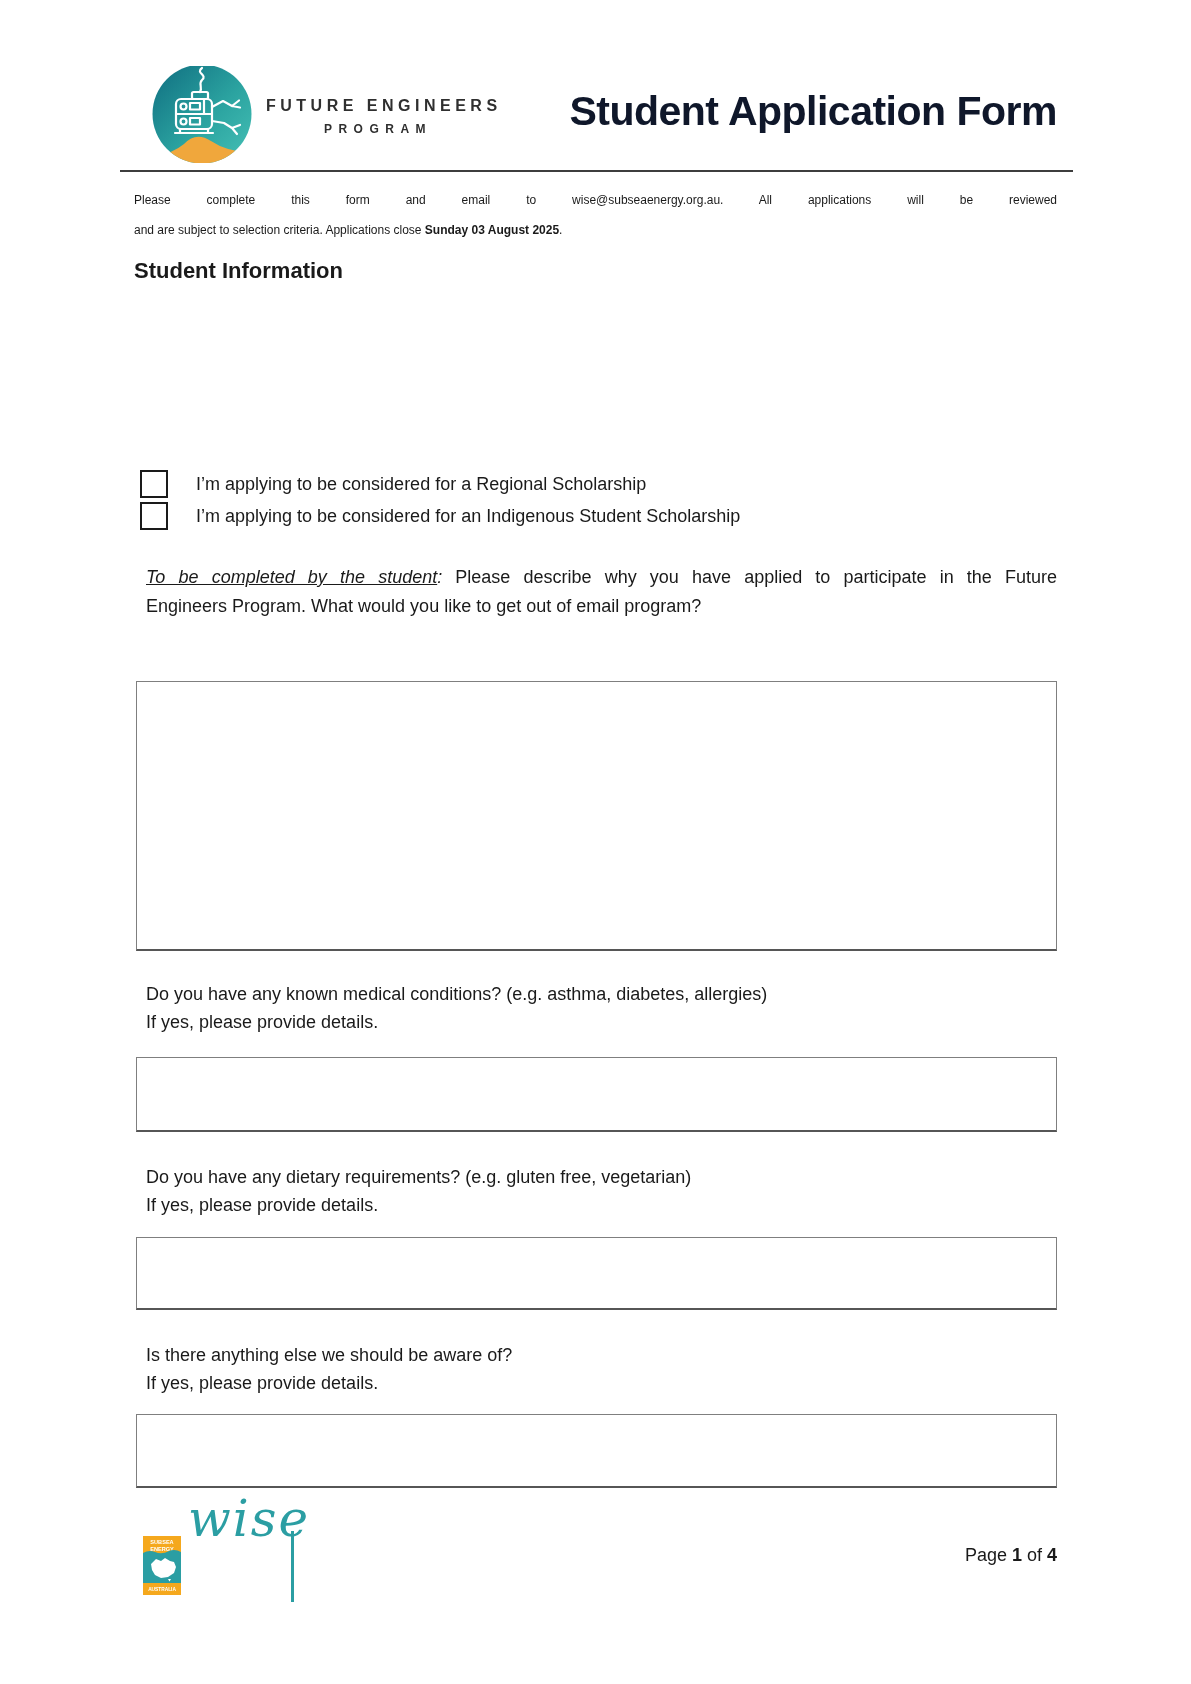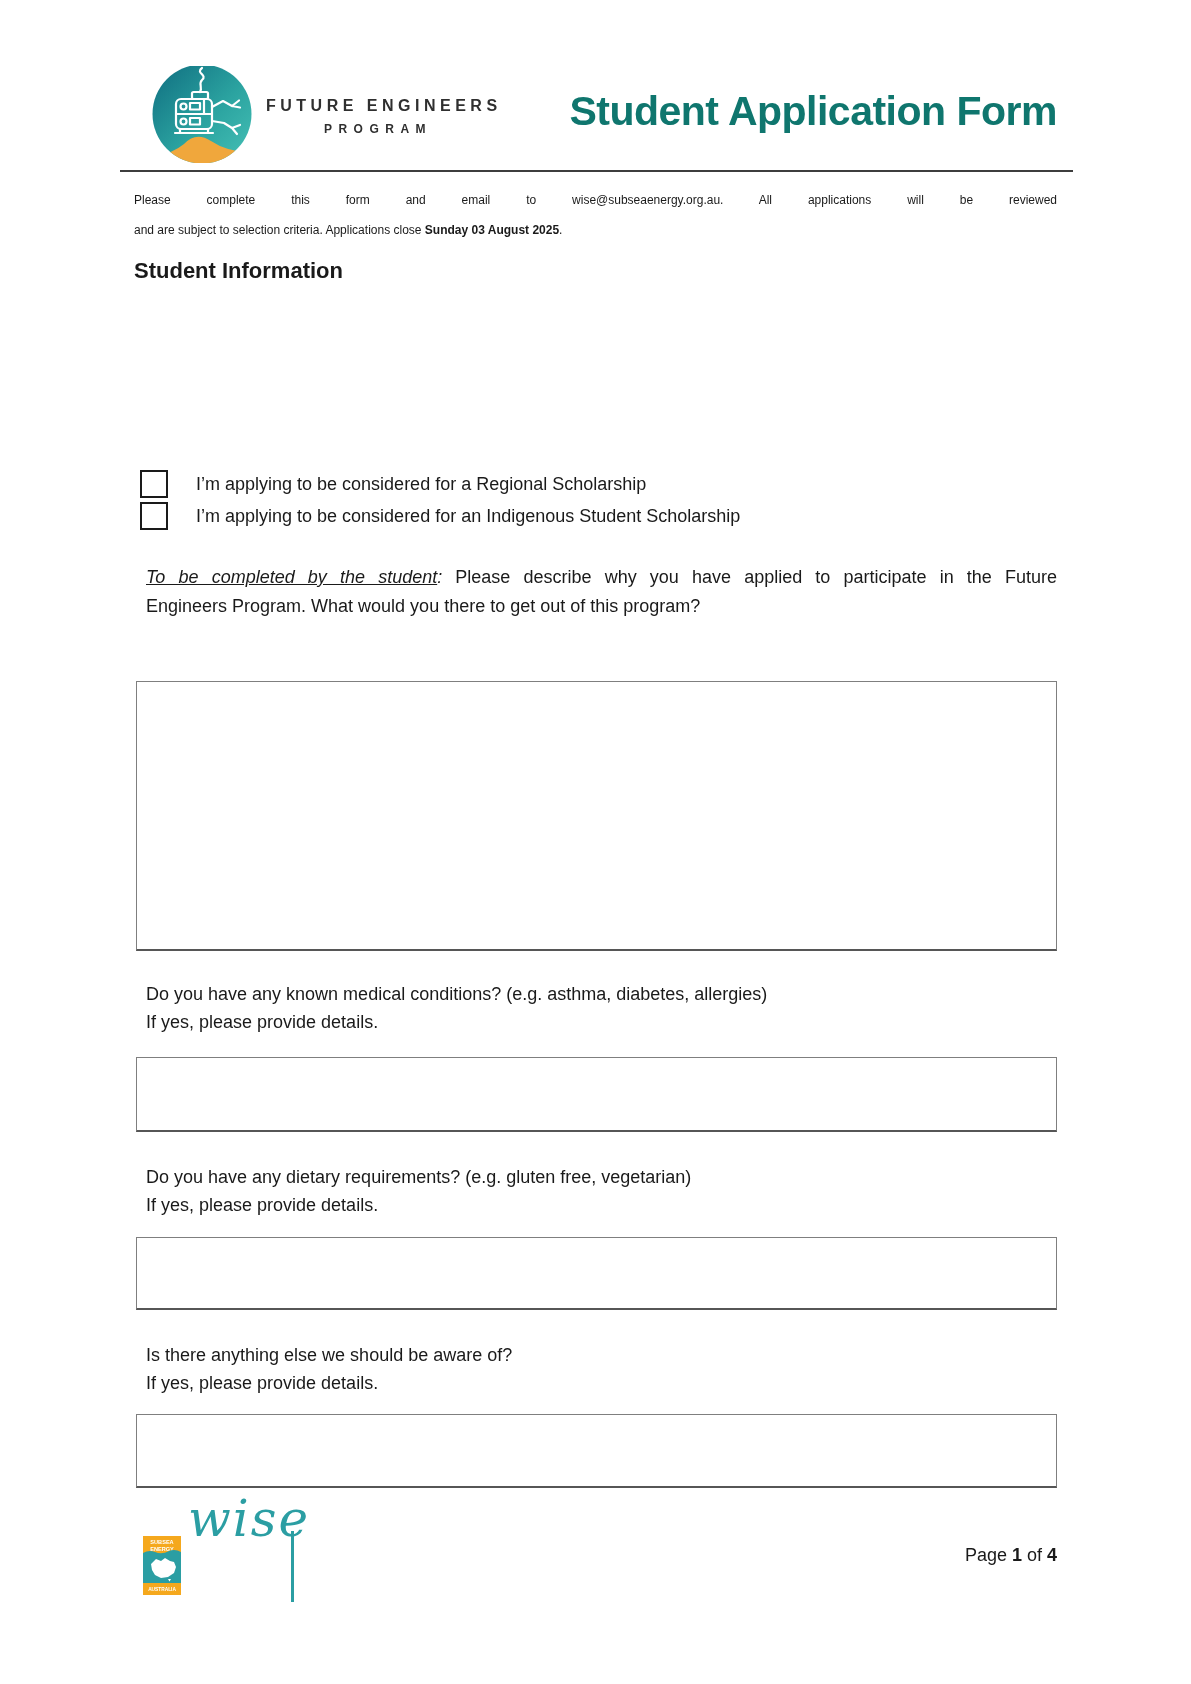--- a/index.html
+++ b/index.html
@@ -5,21 +5,21 @@
   html,body{margin:0;padding:0;background:#ffffff;}
   .page{position:relative;width:1191px;height:1684px;background:#fff;overflow:hidden;
         font-family:"Liberation Sans","DejaVu Sans",sans-serif;color:#1a1a1a;}
 
   
   .logo-circle{position:absolute;left:150px;top:66px;width:104px;height:97px;}
   .brand{position:absolute;left:266px;top:97px;width:224px;text-align:center;color:#2f2f2f;}
   .brand-l1{font-size:16px;font-weight:600;letter-spacing:4.5px;white-space:nowrap;text-align:center;}
   .brand-l2{font-size:12px;font-weight:600;letter-spacing:6.5px;margin-top:7px;white-space:nowrap;}
   .doc-title{position:absolute;top:88px;right:134px;font-size:41px;font-weight:700;
-             letter-spacing:-0.5px;color:#0f766e;white-space:nowrap;}
+             letter-spacing:-0.5px;color:#0f172a;white-space:nowrap;}
   .header-rule{position:absolute;left:120px;top:170px;width:953px;height:2px;background:#3d3d3d;}
 
   
   .intro{position:absolute;left:134px;top:185px;width:923px;font-size:12px;line-height:30px;}
   .jline{text-align:justify;text-align-last:justify;}
   .b{font-weight:700;}
   .section-heading{position:absolute;left:134px;top:258px;font-size:22px;font-weight:700;}
 
   .fields{position:absolute;left:146px;top:310px;width:560px;}
   .field-row{position:relative;height:34px;font-size:18px;line-height:34px;}
@@ -115,21 +115,21 @@
       <span class="check-label">I’m applying to be considered for a Regional Scholarship</span>
     </div>
     <div class="check-row">
       <span class="checkbox"></span>
       <span class="check-label">I’m applying to be considered for an Indigenous Student Scholarship</span>
     </div>
   </div>
 
   <div class="motivation">
     <div class="jline"><span class="lead-i">To be completed by the student</span><span class="lead-c">:</span><span> Please describe why you have applied to participate in the Future</span></div>
-    <div>Engineers Program. What would you there to get out of this program?</div>
+    <div>Engineers Program. What would you like to get out of email program?</div>
   </div>
 
   <div class="answer-box box-motivation"></div>
 
   <div class="question q-medical">
     <div>Do you have any known medical conditions? (e.g. asthma, diabetes, allergies)</div>
     <div>If yes, please provide details.</div>
   </div>
   <div class="answer-box box-medical"></div>
 

